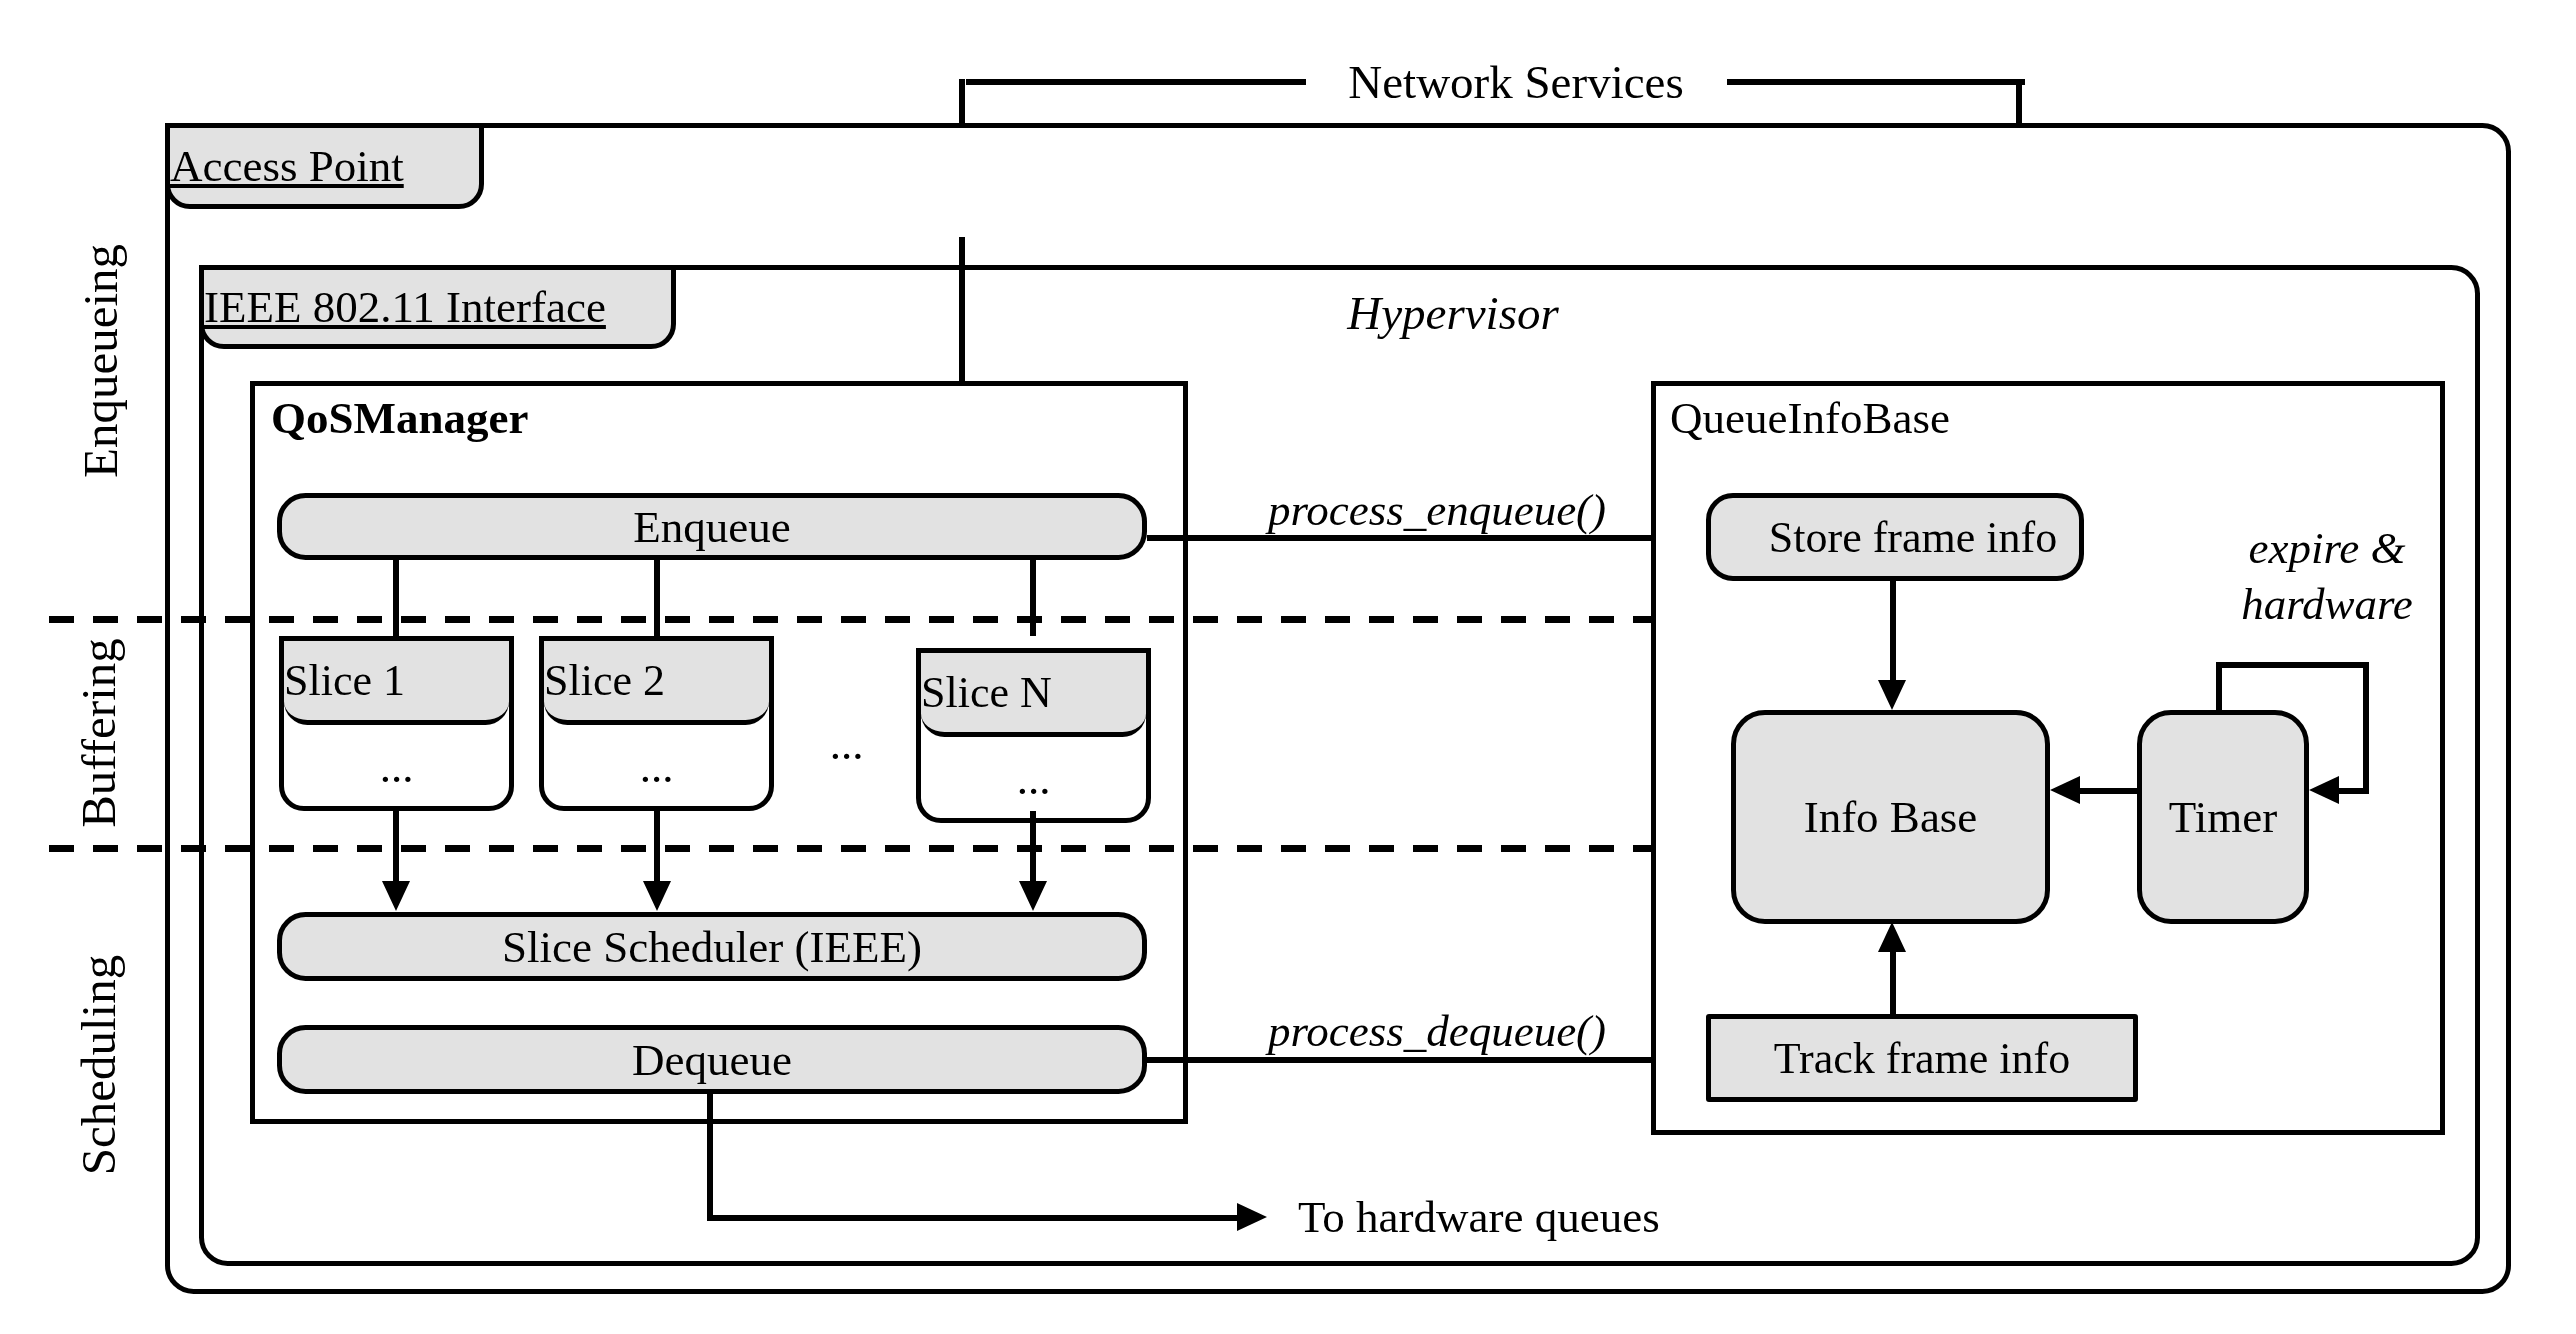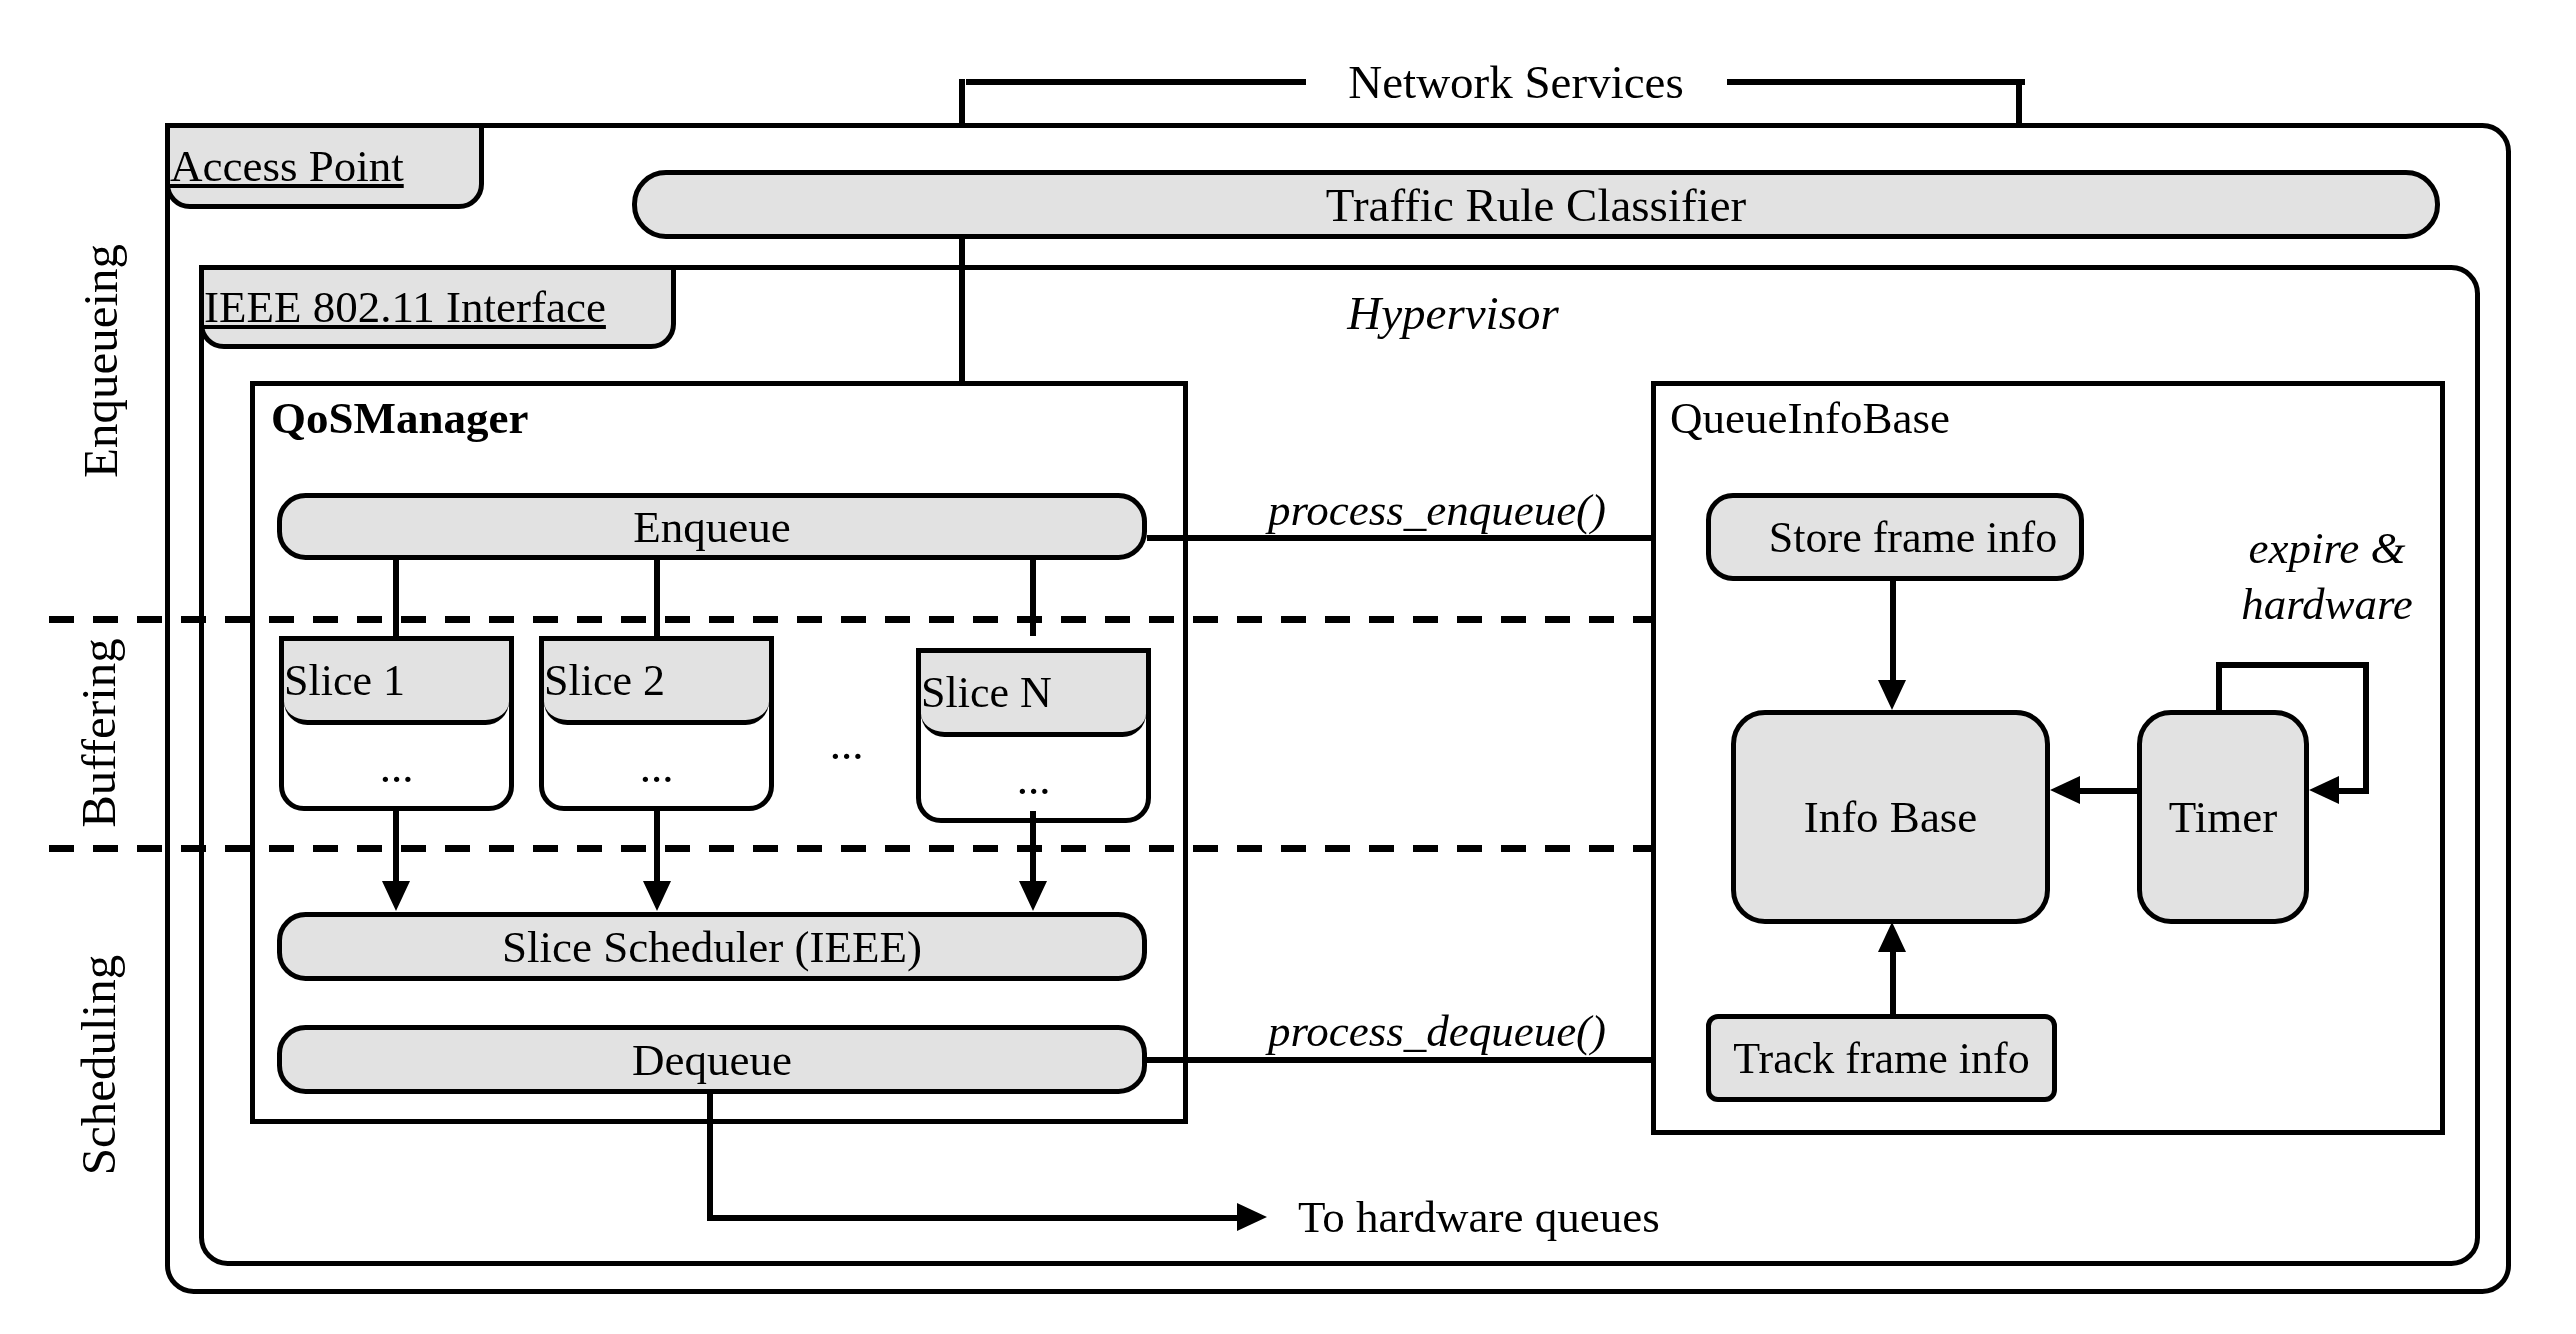--- a/index.html
+++ b/index.html
@@ -52,23 +52,20 @@
   <div class="vline" style="left:959px;top:79px;height:64px;"></div>
   <div class="arr-d" style="left:947px;top:139px;"></div>
   <div class="vline" style="left:2016px;top:79px;height:64px;"></div>
   <div class="arr-d" style="left:2005px;top:139px;"></div>
 
   <div class="box" style="left:165px;top:123px;width:2346px;height:1171px;border-radius:28.6px;"></div>
   <div class="tag t54" style="left:165px;top:123px;width:319px;height:86px;">
     <span>Access Point</span>
   </div>
 
-  <div class="graybox t56" style="left:632px;top:170px;width:1808px;height:69px;border-radius:34px;">
-    <span>Traffic Rule Classifier</span>
-  </div>
 
   <div class="box" style="left:199px;top:265px;width:2281px;height:1001px;border-radius:28.6px;"></div>
   <div class="tag t54" style="left:199px;top:265px;width:477px;height:84px;">
     <span>IEEE 802.11 Interface</span>
   </div>
   <div class="lbl t56 it abs" style="left:1243px;top:286px;width:420px;text-align:center;">Hypervisor</div>
 
   <div class="vline" style="left:959px;top:237px;height:229px;"></div>
   <div class="arr-d" style="left:947px;top:463px;"></div>
 
@@ -157,21 +154,21 @@
     </span>
   </div>
   <div class="vline" style="left:2216px;top:662px;height:48px;"></div>
   <div class="hline" style="left:2216px;top:662px;width:153px;"></div>
   <div class="vline" style="left:2363px;top:662px;height:132px;"></div>
   <div class="hline" style="left:2337px;top:788px;width:32px;"></div>
   <div class="arr-l" style="left:2309px;top:776px;"></div>
 
   <div class="vline" style="left:1890px;top:952px;height:62px;"></div>
   <div class="arr-u" style="left:1878px;top:922px;"></div>
-  <div class="graybox t52" style="left:1706px;top:1014px;width:351px;height:88px;border-radius:12px;">
+  <div class="graybox t52" style="left:1706px;top:1014px;width:432px;height:88px;border-radius:3px;">
     <span>Track frame info</span>
   </div>
 
   <div class="vline" style="left:707px;top:1094px;height:127px;"></div>
   <div class="hline" style="left:707px;top:1215px;width:530px;"></div>
   <div class="arr-r" style="left:1237px;top:1203px;"></div>
   <div class="lbl t54 abs" style="left:1298px;top:1191px;">To hardware queues</div>
 
   <div class="rot" style="left:-151px;top:334px;">Enqueueing</div>
   <div class="rot" style="left:-153px;top:706px;">Buffering</div>

